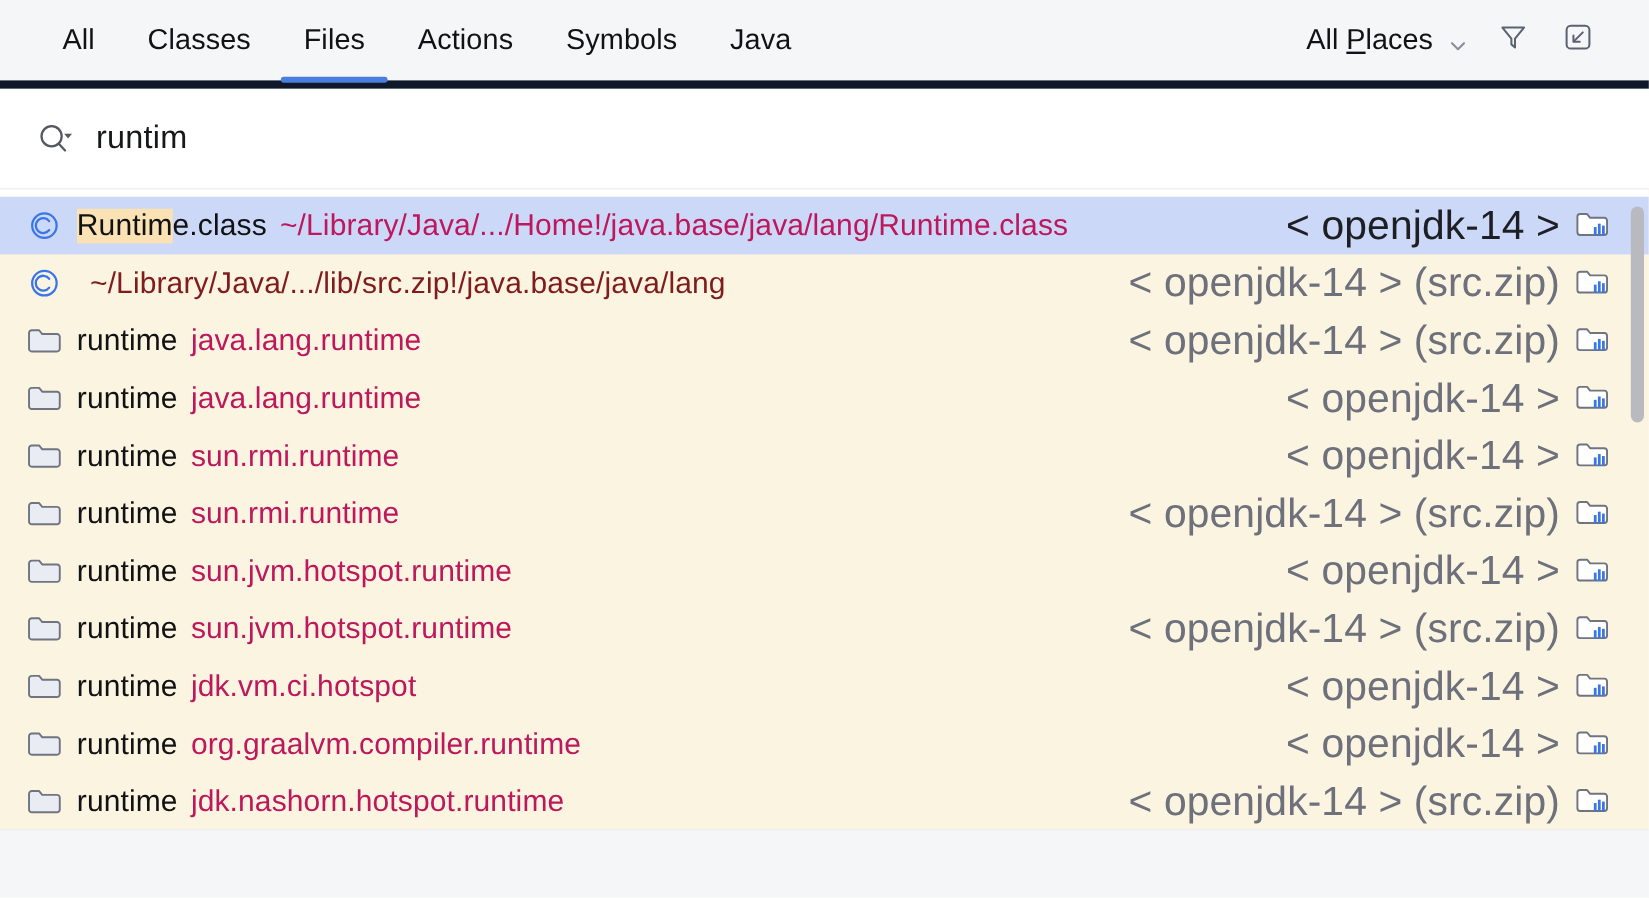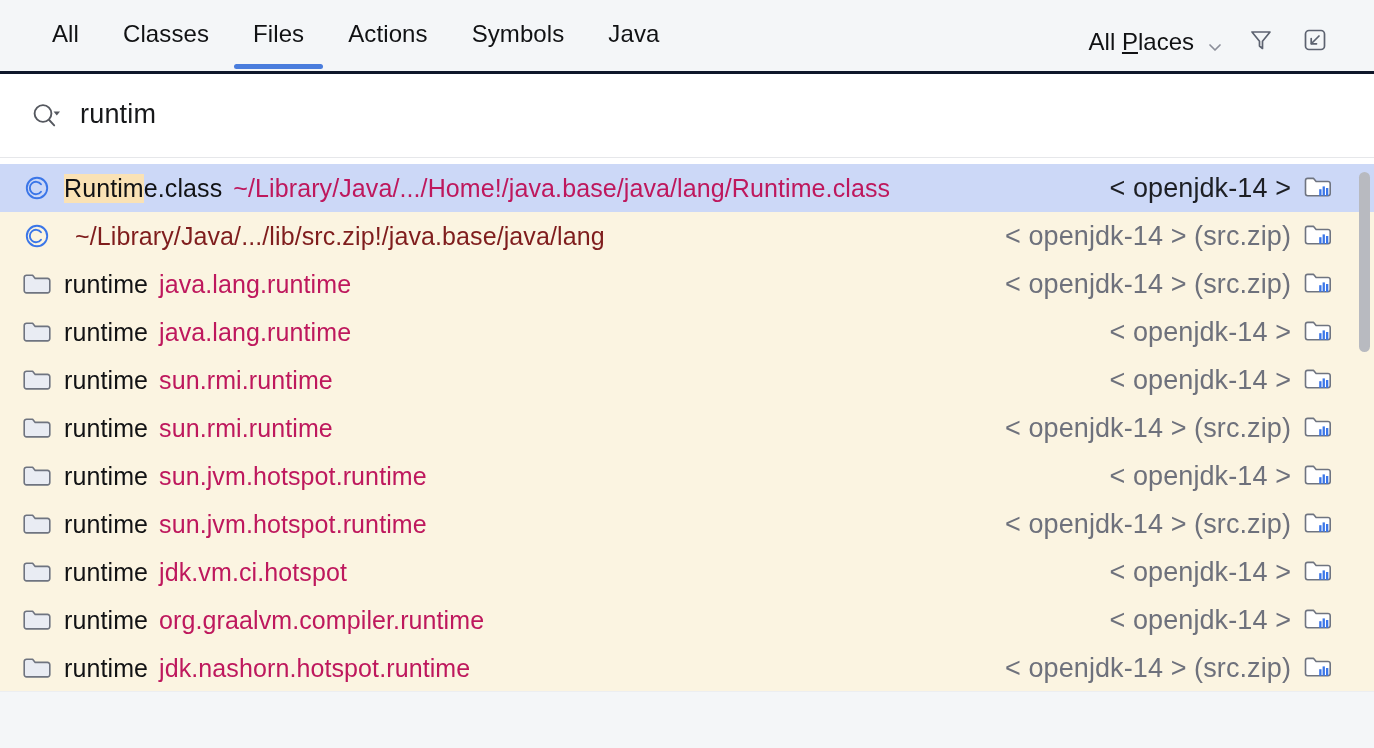--- a/index.html
+++ b/index.html
@@ -23,23 +23,23 @@
     display: flex;
     flex-direction: column;
   }
 
   
   .header {
     position: relative;
     height: 74px;
     min-height: 74px;
     background: #f4f6f8;
-    border-bottom: 3px solid #0f172a;
-    display: flex;
-    align-items: flex-end;
+    border-bottom: 7px solid #0f172a;
+    display: flex;
+    align-items: center;
     box-sizing: border-box;
   }
 
   .tabs {
     display: flex;
     align-items: flex-start;
     height: 74px;
     padding-left: 30px;
   }
 
@@ -150,21 +150,21 @@
   }
   .results-list {
     position: relative;
   }
   .row {
     position: relative;
     height: 48px;
     display: flex;
     align-items: center;
     padding-left: 22px;
-    padding-right: 37px;
+    padding-right: 28px;
     box-sizing: border-box;
     cursor: default;
   }
   .row.selected {
     background: #ccd8f7;
   }
   .row-icon {
     width: 30px;
     min-width: 30px;
     height: 30px;
@@ -199,21 +199,21 @@
   }
   .row-loc.light { color: #7f1d1d; }
   .row-right {
     margin-left: auto;
     display: flex;
     align-items: center;
     white-space: nowrap;
     padding-left: 20px;
   }
   .row-module {
-    font-size: 27px;
+    font-size: 34px;
     color: #6e717c;
     letter-spacing: 0.1px;
   }
   .row.selected .row-module { color: #1d1f24; }
   .row-right-icon {
     width: 34px;
     min-width: 34px;
     height: 30px;
     display: flex;
     align-items: center;

